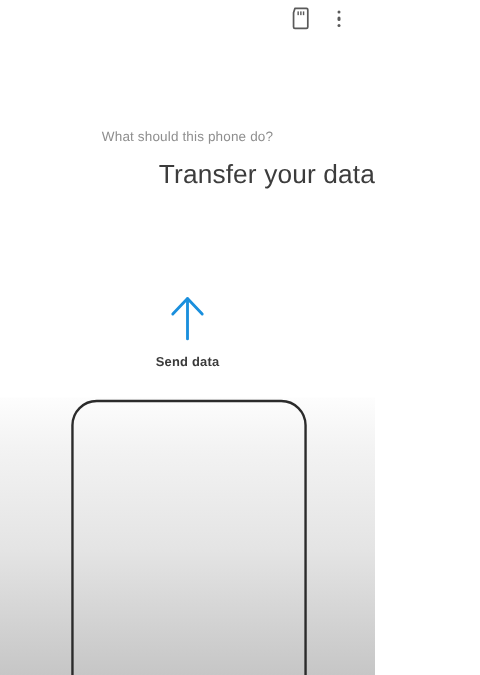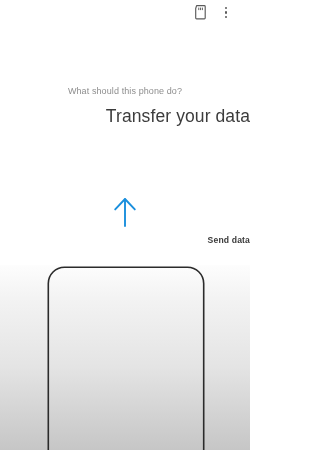--- a/index.html
+++ b/index.html
@@ -119,21 +119,20 @@
   .option .arrow {
     display: block;
     margin: 0 auto;
   }
   .option .option-label {
     margin-top: 4px;
     font-size: 8.6px;
     font-weight: 700;
     color: #3a3a3a;
     letter-spacing: 0.15px;
-    text-align: right;
   }
 </style>
 </head>
 <body>
 
 <div id="screen">
 
   <div id="gradient-panel"></div>
 
   <div id="action-bar">

